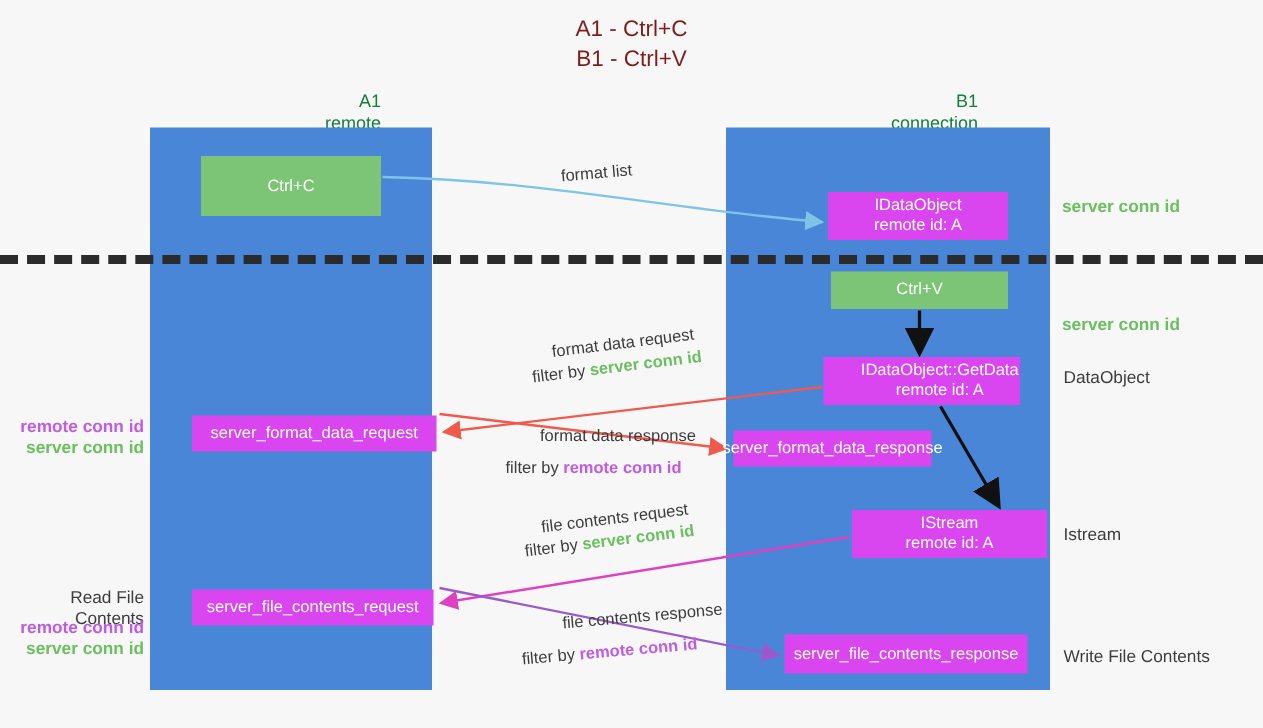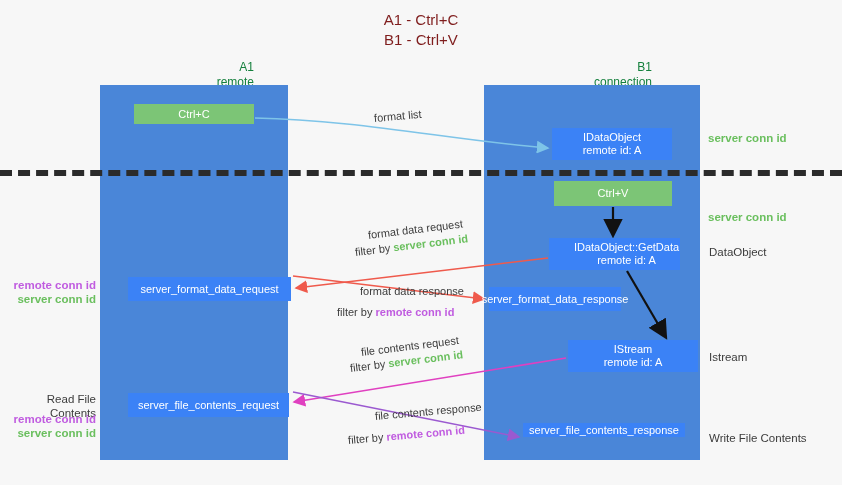--- a/index.html
+++ b/index.html
@@ -30,33 +30,33 @@
   #lane-a1{left:100px;top:85px;width:188px;height:375px;}
   #lane-b1{left:484px;top:85px;width:216px;height:375px;}
 
   
   .box{
     position:absolute;
     display:flex;flex-direction:column;align-items:center;justify-content:center;
     color:#ffffff;font-size:11px;line-height:13px;text-align:center;
     box-sizing:border-box;
   }
-  .box.orange{background:#3b82f6;}
+  .box.orange{background:#d946ef;}
   .box.green{background:#7cc576;}
   .box .l2{display:block;}
 
-  #box-ctrlc{left:134px;top:104px;width:120px;height:20px;font-size:11px;}
+  #box-ctrlc{left:134px;top:104px;width:120px;height:40px;font-size:11px;}
   #box-idataobject{left:552px;top:128px;width:120px;height:32px;}
   #box-ctrlv{left:554px;top:181px;width:118px;height:25px;}
   #box-getdata{left:549px;top:238px;width:131px;height:32px;padding-left:24px;}
   #box-format-req{left:128px;top:277px;width:163px;height:24px;}
   #box-format-resp{left:489px;top:287px;width:132px;height:24px;}
   #box-istream{left:568px;top:340px;width:130px;height:32px;}
   #box-file-req{left:128px;top:393px;width:161px;height:24px;}
-  #box-file-resp{left:523px;top:423px;width:162px;height:14px;}
+  #box-file-resp{left:523px;top:423px;width:162px;height:26px;}
 
   
   .side-label{position:absolute;font-size:11.5px;line-height:14px;color:#3c3c3c;}
   .green-t{color:#6abf5e;font-weight:bold;}
   .purple-t{color:#c05ce0;font-weight:bold;}
 
   #lbl-server-1{left:708px;top:131px;}
   #lbl-server-2{left:708px;top:210px;}
   #lbl-dataobject{left:709px;top:245px;}
   #lbl-istream{left:709px;top:350px;}

